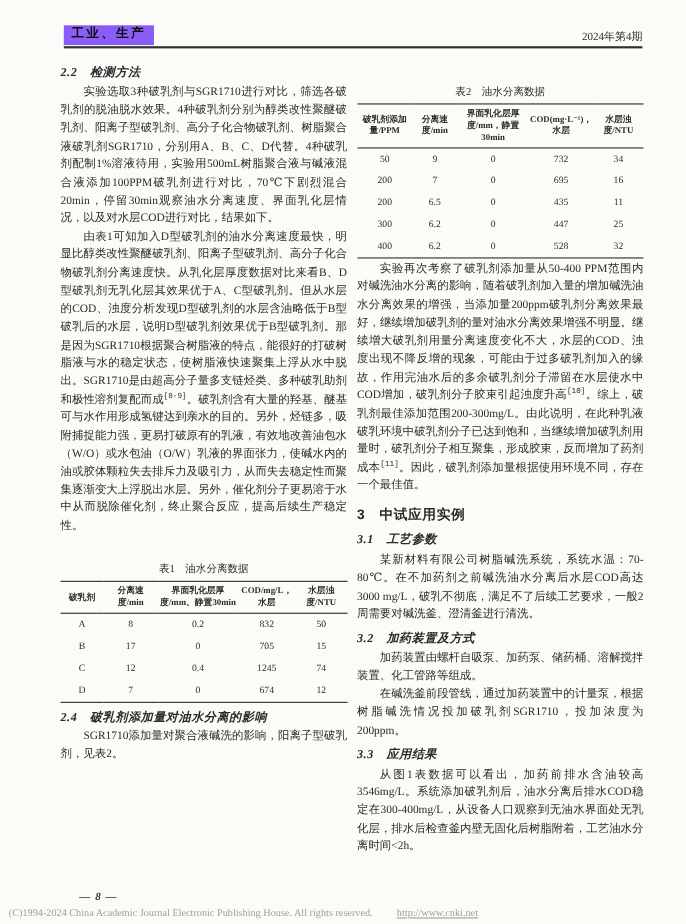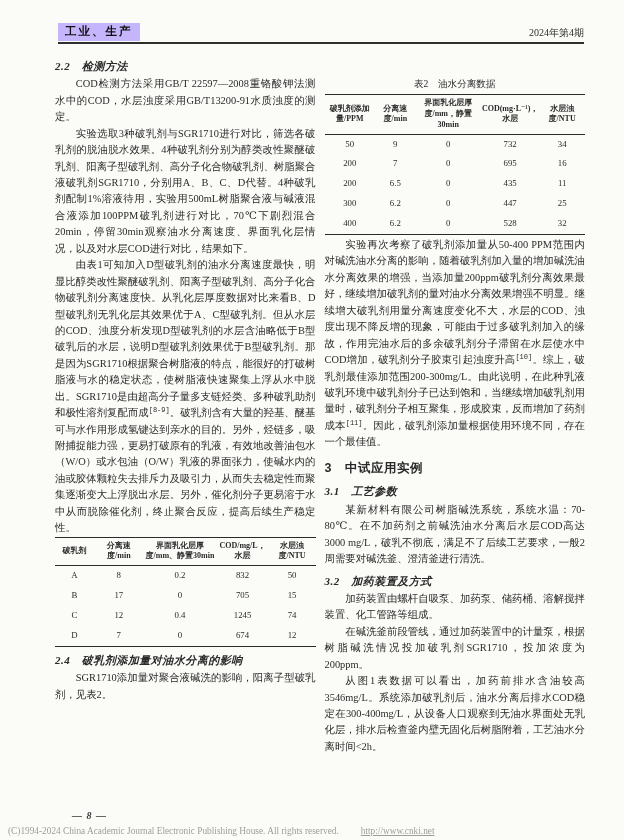--- a/index.html
+++ b/index.html
@@ -9,21 +9,21 @@
     font-family:"Liberation Serif","DejaVu Serif",serif;
     color:#2a2a2a;
   }
   
   .header{
     position:absolute;top:23px;left:58px;right:40px;
     border-bottom:2px solid #2f2f2f;padding-bottom:1px;
     display:flex;justify-content:space-between;align-items:flex-end;
   }
   .cat-box{
-    background:#c4b5fd;color:#101010;font-weight:bold;
+    background:#8b5cf6;color:#101010;font-weight:bold;
     font-size:11.5px;line-height:15px;padding:1px 7px 2px;letter-spacing:2px;
     font-family:"Liberation Sans","DejaVu Sans",sans-serif;
   }
   .issue{font-size:10px;color:#2c2c2c;padding-bottom:1px;}
   
   .content{
     position:absolute;top:53px;left:55px;width:530px;
     display:flex;gap:9px;
     font-size:10.4px;line-height:1.58;
   }
@@ -72,25 +72,25 @@
 
   <div class="header">
     <span class="cat-box">工业、生产</span>
     <span class="issue">2024年第4期</span>
   </div>
 
   <div class="content">
 
     <div class="col">
       <div class="h-sub">2.2　检测方法</div>
-      <p class="para">COD检测方法采用GB/T 22597—2008重铬酸钾法测水中的COD，水层浊度采用GB/T13200-91水质浊度的测定。</p>
 
       <p class="para">实验选取3种破乳剂与SGR1710进行对比，筛选各破乳剂的脱油脱水效果。4种破乳剂分别为醇类改性聚醚破乳剂、阳离子型破乳剂、高分子化合物破乳剂、树脂聚合液破乳剂SGR1710，分别用A、B、C、D代替。4种破乳剂配制1%溶液待用，实验用500mL树脂聚合液与碱液混合液添加100PPM破乳剂进行对比，70℃下剧烈混合20min，停留30min观察油水分离速度、界面乳化层情况，以及对水层COD进行对比，结果如下。</p>
       <p class="para"><span>由表1可知加入D型破乳剂的油水分离速度最快，明显比醇类改性聚醚破乳剂、阳离子型破乳剂、高分子化合物破乳剂分离速度快。从乳化层厚度数据对比来看B、D型破乳剂无乳化层其效果优于A、C型破乳剂。但从水层的COD、浊度分析发现D型破乳剂的水层含油略低于B型破乳后的水层，说明D型破乳剂效果优于B型破乳剂。那是因为SGR1710根据聚合树脂液的特点，能很好的打破树脂液与水的稳定状态，使树脂液快速聚集上浮从水中脱出。SGR1710是由超高分子量多支链烃类、多种破乳助剂和极性溶剂复配而成</span><sup class="ref">[8-9]</sup><span>。破乳剂含有大量的羟基、醚基可与水作用形成氢键达到亲水的目的。另外，烃链多，吸附捕捉能力强，更易打破原有的乳液，有效地改善油包水（W/O）或水包油（O/W）乳液的界面张力，使碱水内的油或胶体颗粒失去排斥力及吸引力，从而失去稳定性而聚集逐渐变大上浮脱出水层。另外，催化剂分子更易溶于水中从而脱除催化剂，终止聚合反应，提高后续生产稳定性。</span></p>
 
+      <div class="tbl-caption">表1　油水分离数据</div>
       <table class="datatable">
         <colgroup>
             <col style="width:15%">
             <col style="width:19%">
             <col style="width:28%">
             <col style="width:20%">
             <col style="width:18%">
           </colgroup>
         <thead>
           <tr>
@@ -199,20 +199,21 @@
 
       <div class="h-sec">3　中试应用实例</div>
 
       <div class="h-sub">3.1　工艺参数</div>
       <p class="para">某新材料有限公司树脂碱洗系统，系统水温：70-80℃。在不加药剂之前碱洗油水分离后水层COD高达3000 mg/L，破乳不彻底，满足不了后续工艺要求，一般2周需要对碱洗釜、澄清釜进行清洗。</p>
 
       <div class="h-sub">3.2　加药装置及方式</div>
       <p class="para">加药装置由螺杆自吸泵、加药泵、储药桶、溶解搅拌装置、化工管路等组成。</p>
       <p class="para">在碱洗釜前段管线，通过加药装置中的计量泵，根据树脂碱洗情况投加破乳剂SGR1710，投加浓度为200ppm。</p>
 
+      <div class="h-sub">3.3　应用结果</div>
       <p class="para">从图1表数据可以看出，加药前排水含油较高3546mg/L。系统添加破乳剂后，油水分离后排水COD稳定在300-400mg/L，从设备人口观察到无油水界面处无乳化层，排水后检查釜内壁无固化后树脂附着，工艺油水分离时间&lt;2h。</p>
     </div>
 
   </div>
 
   <div class="pagenum">— 8 —</div>
   <div class="copyright">
     <span>(C)1994-2024 China Academic Journal Electronic Publishing House. All rights reserved.</span><span class="url">http://www.cnki.net</span>
   </div>
 

